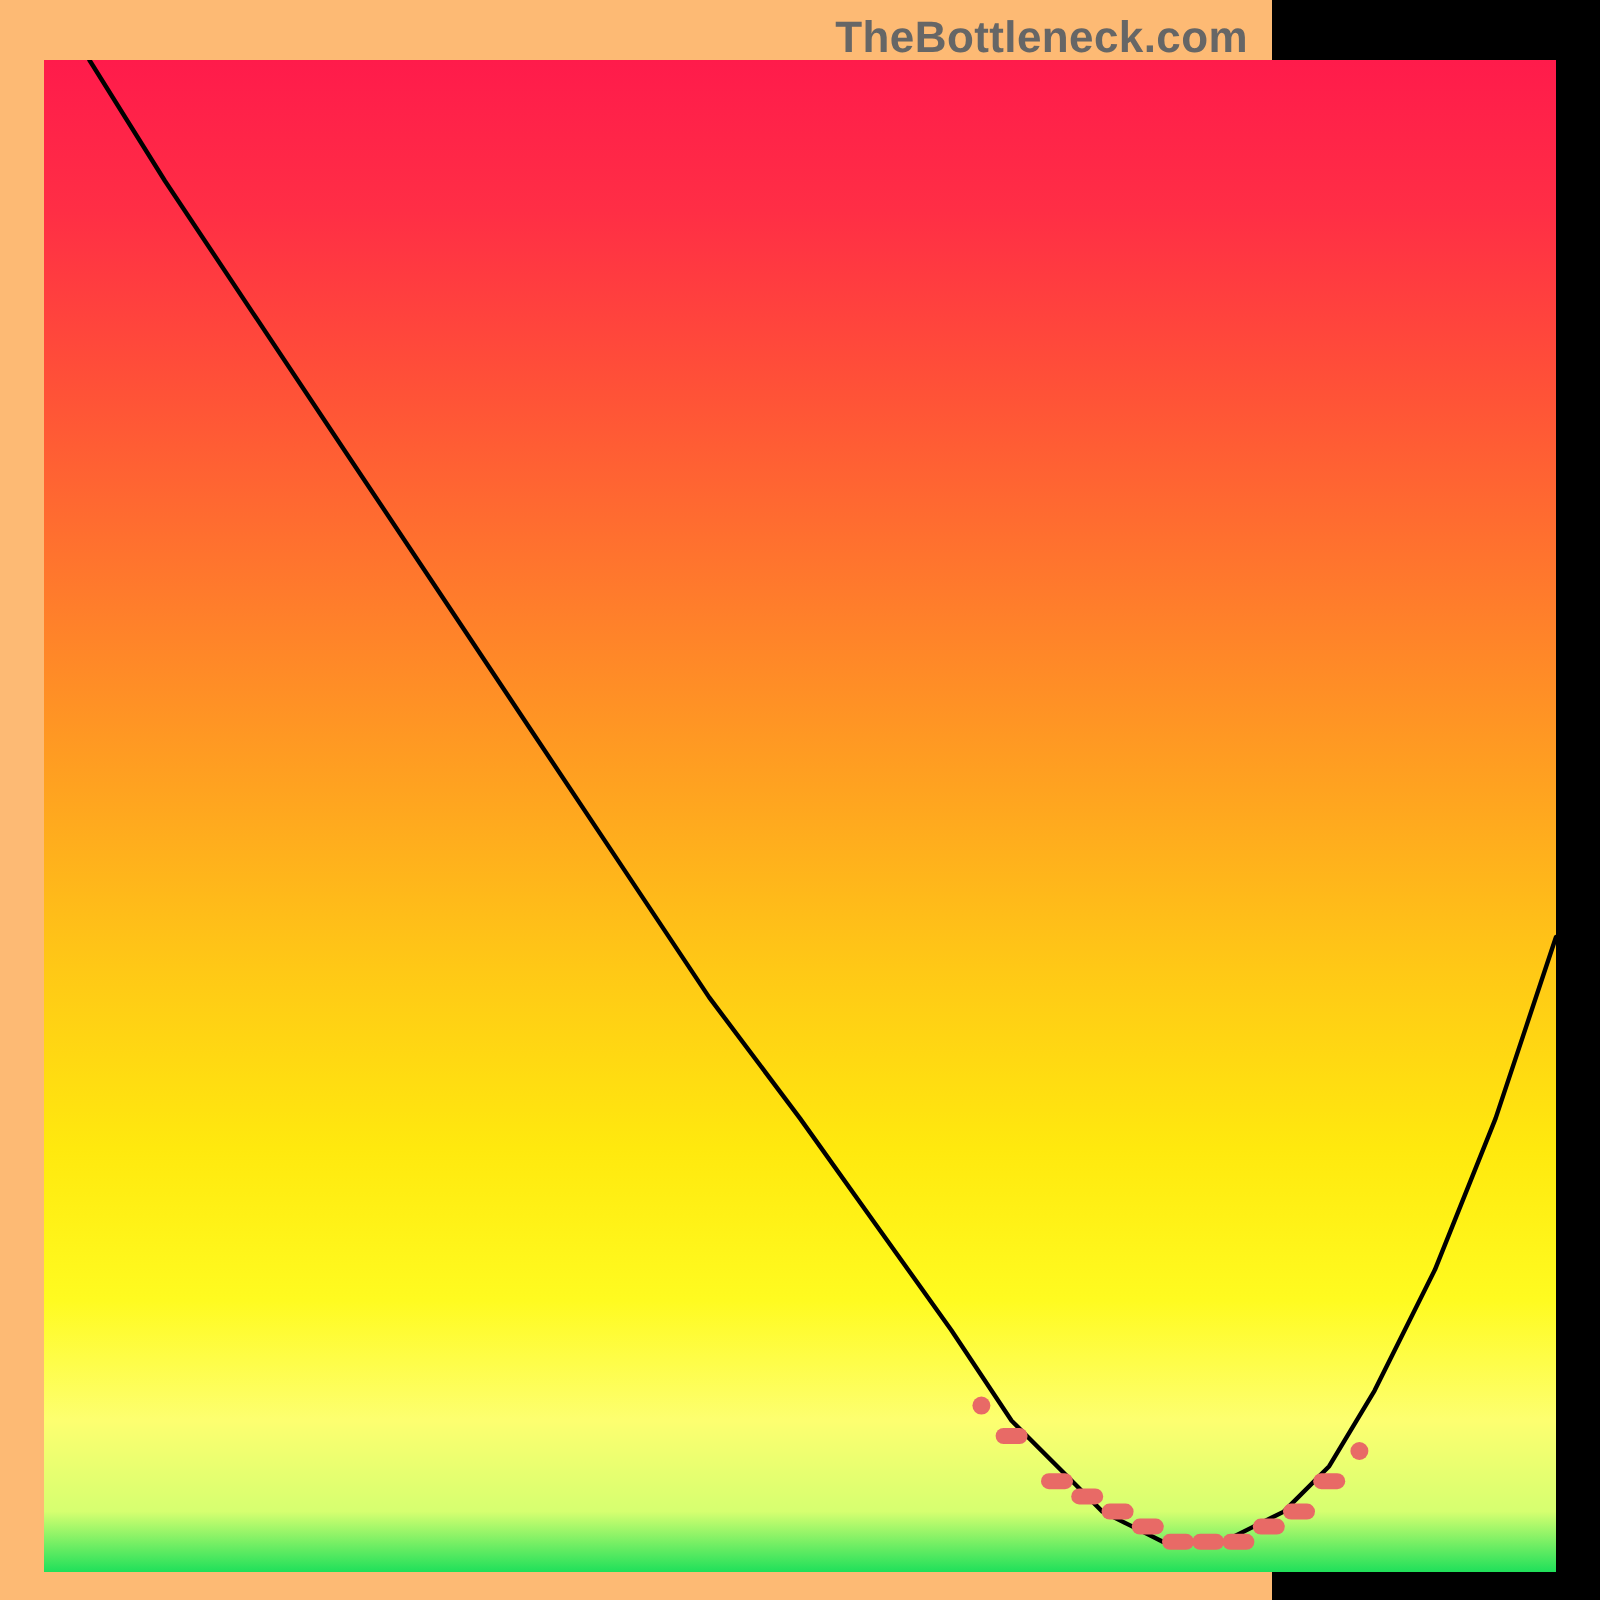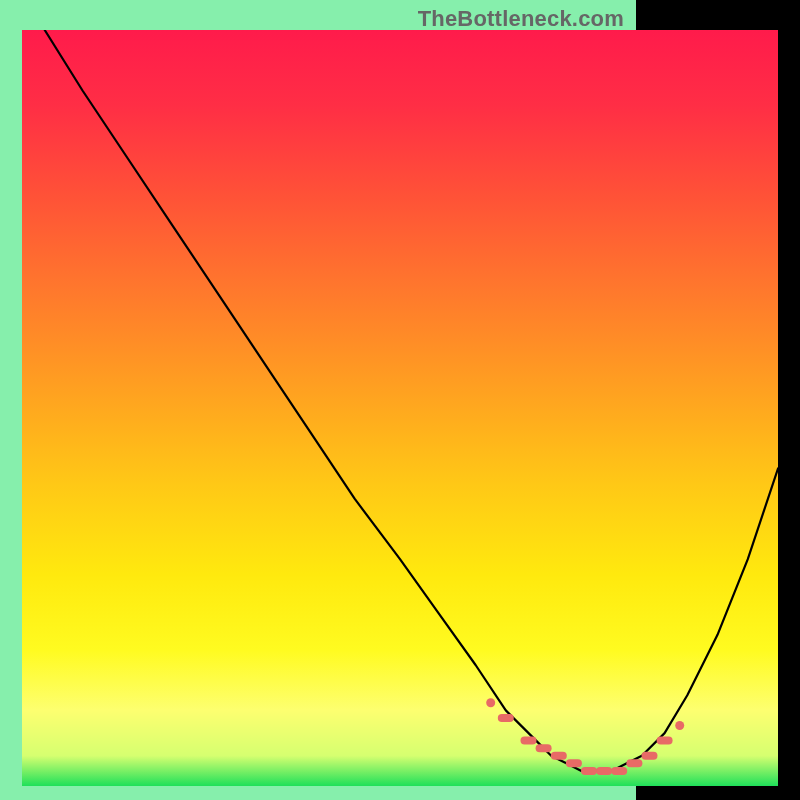--- a/index.html
+++ b/index.html
@@ -1,21 +1,21 @@
 <!DOCTYPE html>
 <html><head>
 <meta charset="utf-8">
 <style>
   * { margin: 0; padding: 0; box-sizing: border-box; }
   html, body { width: 800px; height: 800px; overflow: hidden; background: #000; }
   .wrapper {
     position: relative;
     width: 636px;
     height: 800px;
-    background: #86efac;
+    background: #fdba74;
   }
   .watermark {
     position: absolute;
     top: 6px;
     right: 12px;
     font-family: Arial, Helvetica, sans-serif;
     font-size: 22px;
     font-weight: 600;
     color: #666;
     letter-spacing: 0.2px;

